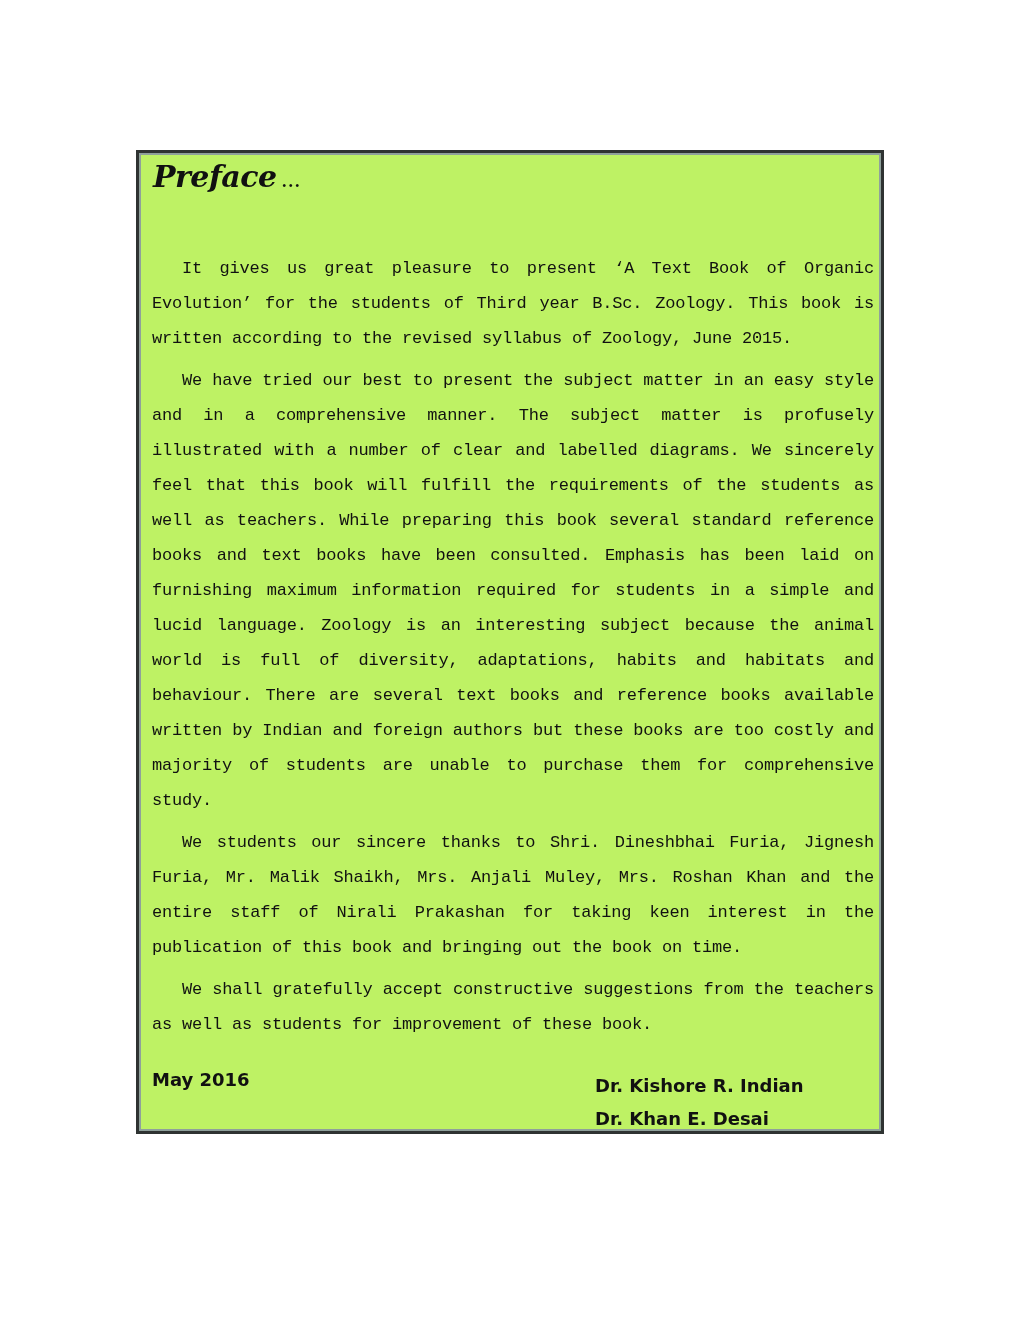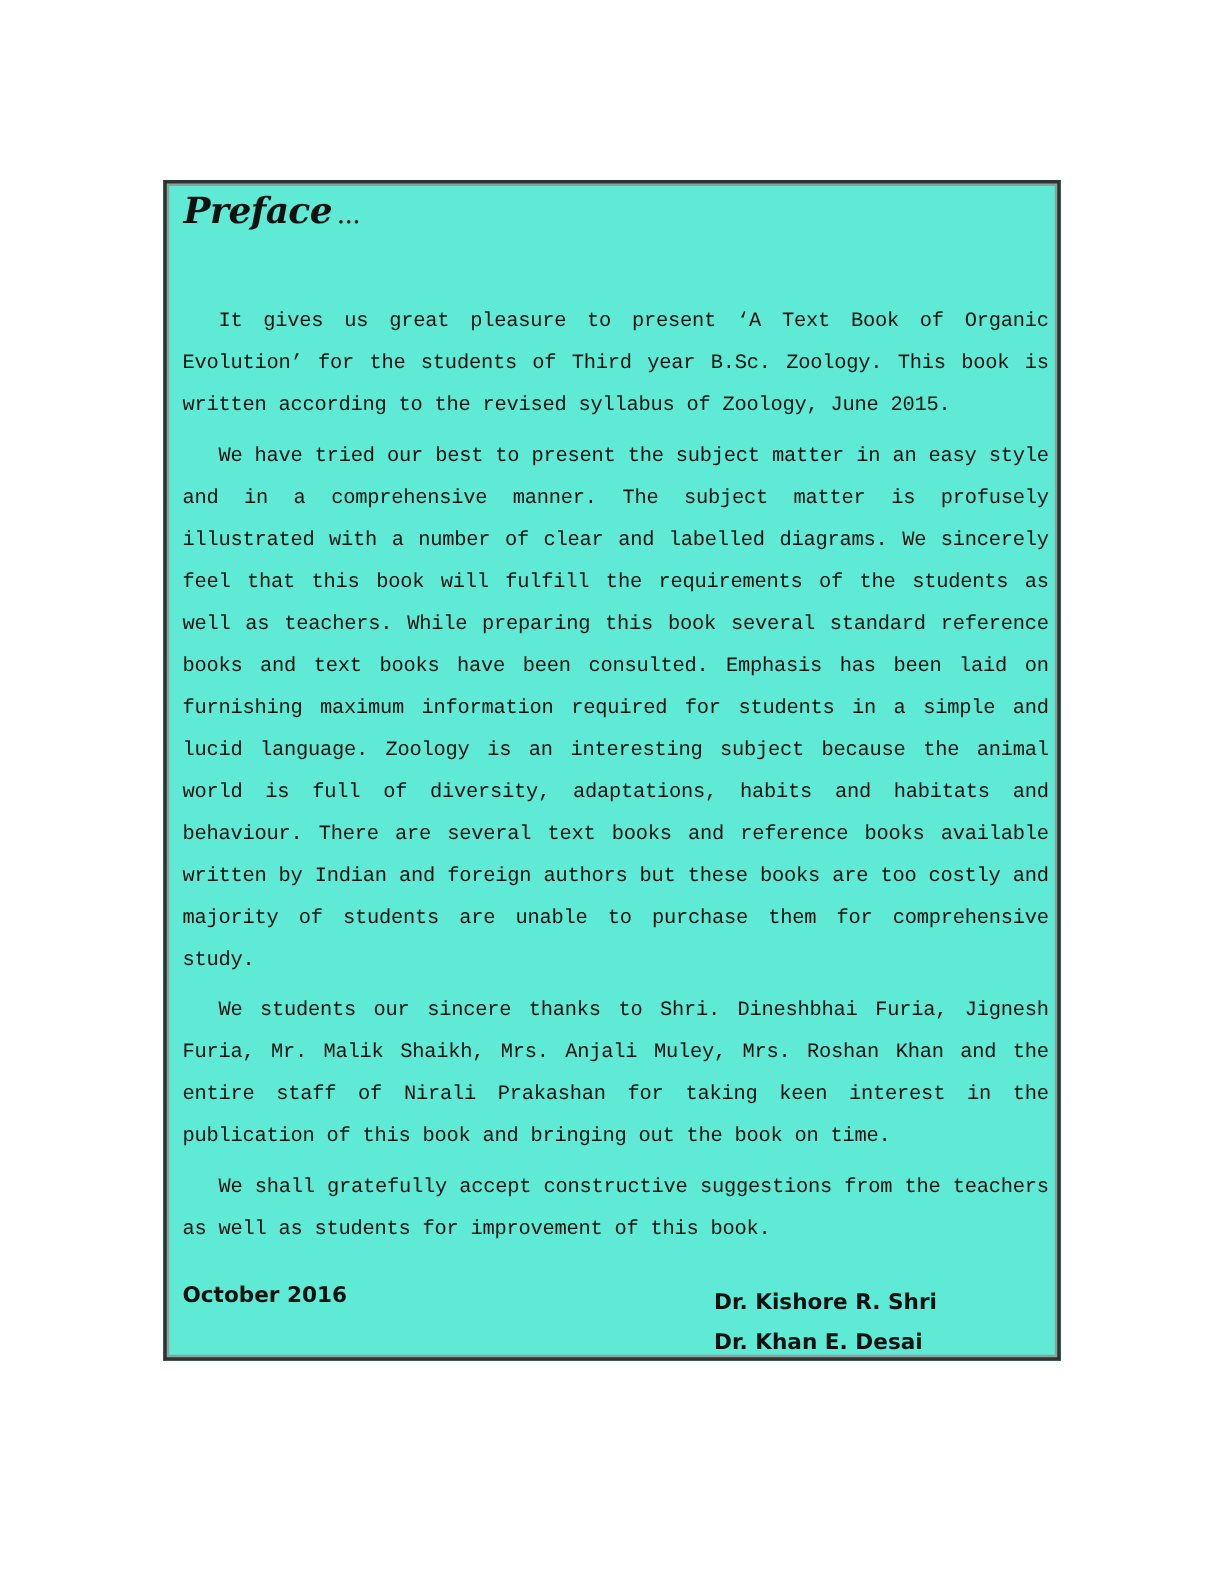--- a/index.html
+++ b/index.html
@@ -3,21 +3,21 @@
 <meta charset="utf-8">
 <style>
   html, body { margin: 0; padding: 0; background: #ffffff; }
   body { width: 1020px; height: 1320px; position: relative; overflow: hidden; }
   .frame {
     position: absolute;
     left: 136px; top: 150px;
     width: 742px; height: 978px;
     border: 3px solid #2f3332;
     box-shadow: inset 0 0 0 2px #8fa09b;
-    background: #5eead4;
+    background: #bef264;
   }
   .title {
     position: absolute;
     left: 14px; top: 6px;
     font-family: "DejaVu Serif", serif;
     font-weight: bold;
     font-style: italic;
     font-size: 30px;
     color: #111;
     letter-spacing: -0.5px;
@@ -50,21 +50,21 @@
 
 <div class="frame">
   <div class="title">
     <span>Preface</span><span class="ell">...</span>
   </div>
 
   <div class="body">
     <p>It gives us great pleasure to present ‘A Text Book of Organic Evolution’ for the students of Third year B.Sc. Zoology. This book is written according to the revised syllabus of Zoology, June 2015.</p>
     <p>We have tried our best to present the subject matter in an easy style and in a comprehensive manner. The subject matter is profusely illustrated with a number of clear and labelled diagrams. We sincerely feel that this book will fulfill the requirements of the students as well as teachers. While preparing this book several standard reference books and text books have been consulted. Emphasis has been laid on furnishing maximum information required for students in a simple and lucid language. Zoology is an interesting subject because the animal world is full of diversity, adaptations, habits and habitats and behaviour. There are several text books and reference books available written by Indian and foreign authors but these books are too costly and majority of students are unable to purchase them for comprehensive study.</p>
     <p>We students our sincere thanks to Shri. Dineshbhai Furia, Jignesh Furia, Mr. Malik Shaikh, Mrs. Anjali Muley, Mrs. Roshan Khan and the entire staff of Nirali Prakashan for taking keen interest in the publication of this book and bringing out the book on time.</p>
-    <p>We shall gratefully accept constructive suggestions from the teachers as well as students for improvement of this book.</p>
+    <p>We shall gratefully accept constructive suggestions from the teachers as well as students for improvement of these book.</p>
   </div>
 
-  <div class="footer-left">October 2016</div>
+  <div class="footer-left">May 2016</div>
   <div class="footer-right">
-    <div>Dr. Kishore R. Shri</div>
+    <div>Dr. Kishore R. Indian</div>
     <div>Dr. Khan E. Desai</div>
   </div>
 </div>
 
 </body></html>

